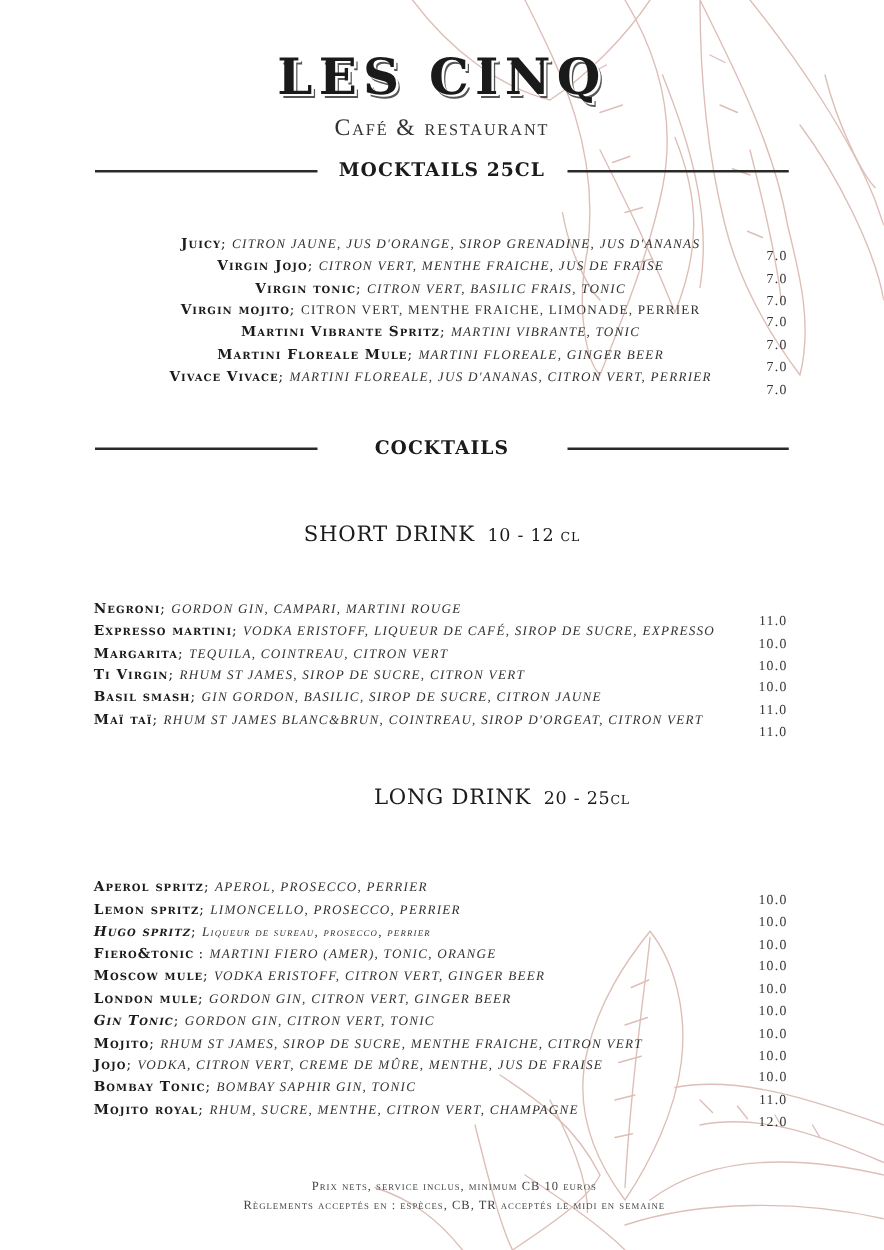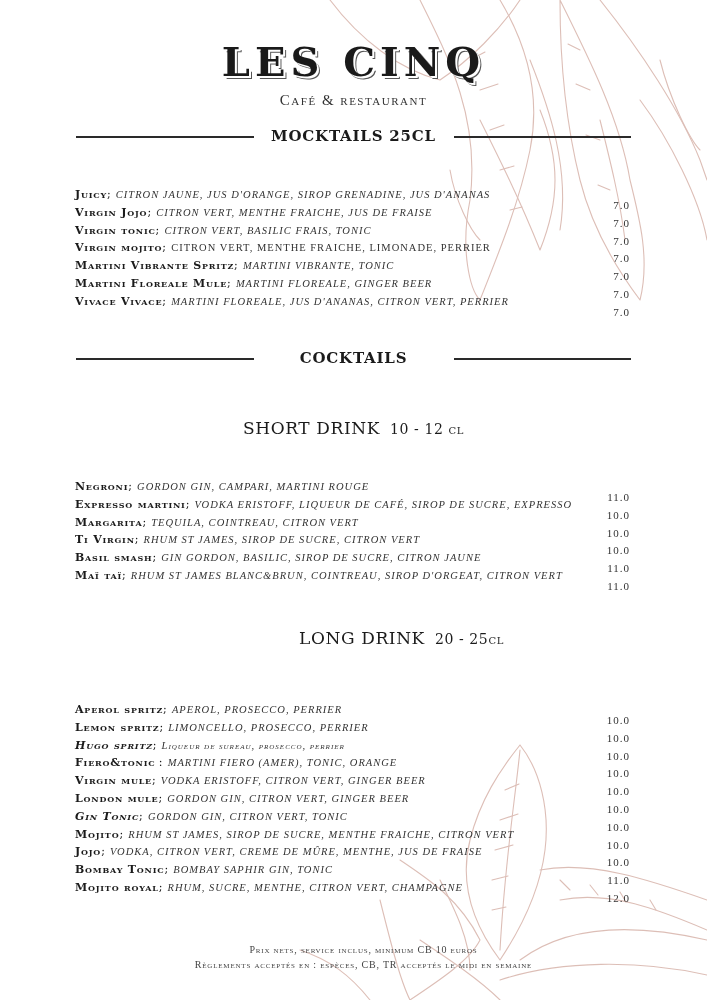--- a/index.html
+++ b/index.html
@@ -11,21 +11,21 @@
     .leaves { position: absolute; left: 0; top: 0; width: 707px; height: 1000px; z-index: 0; pointer-events: none; }
     .page { position: relative; z-index: 1; }
     .logo {
       position: absolute; left: 0; width: 707px; top: 38px; text-align: center;
       font-family: "DejaVu Serif", serif; font-weight: bold; font-size: 40px;
       letter-spacing: 5px; color: #1a1a1a;
       text-shadow: 2px 2px 0 #ffffff, 3px 3px 0 #555555;
     }
     .subtitle {
       position: absolute; left: 0; width: 707px; top: 92px; text-align: center;
-      font-family: "Liberation Serif", serif; font-size: 15px; letter-spacing: 1.5px;
+      font-family: "Liberation Serif", serif; font-size: 19px; letter-spacing: 1.5px;
       font-variant: small-caps; color: #333;
     }
     .section-head { position: absolute; left: 76px; width: 555px; height: 24px; }
     .section-head .line { position: absolute; top: 11px; height: 2px; background: #2a2a2a; }
     .section-head .title {
       position: absolute; left: 0; width: 555px; top: 2px; text-align: center;
       font-family: "DejaVu Serif", serif; font-weight: bold; font-size: 15px; letter-spacing: 0.8px;
     }
     .sub-head {
       position: absolute; left: 0; width: 707px; text-align: center;
@@ -93,21 +93,21 @@
 
   <div class="logo">LES CINQ</div>
   <div class="subtitle">Café &amp; restaurant</div>
 
   <div class="section-head" style="top:125px;">
     <div class="line" style="left:0;width:178px;"></div>
     <div class="title">MOCKTAILS 25CL</div>
     <div class="line" style="left:378px;width:177px;"></div>
   </div>
 
-  <div class="menu-list" style="top:183px;">
+  <div class="menu-list" style="top:183px;text-align:center;">
     <div class="item"><span class="name">Juicy</span><span class="sep">;</span> <span class="desc">citron jaune, jus d'orange, sirop grenadine, jus d'ananas</span><span class="price">7.0</span></div>
     <div class="item"><span class="name">Virgin Jojo</span><span class="sep">;</span> <span class="desc">citron vert, menthe fraiche, jus de fraise</span><span class="price">7.0</span></div>
     <div class="item"><span class="name">Virgin tonic</span><span class="sep">;</span> <span class="desc">citron vert, basilic frais, tonic</span><span class="price">7.0</span></div>
     <div class="item"><span class="name">Virgin mojito</span><span class="sep">;</span> <span class="desc" style="font-style:normal;">citron vert, menthe fraiche, limonade, perrier</span><span class="price">7.0</span></div>
     <div class="item"><span class="name">Martini Vibrante Spritz</span><span class="sep">;</span> <span class="desc">martini vibrante, tonic</span><span class="price">7.0</span></div>
     <div class="item"><span class="name">Martini Floreale Mule</span><span class="sep">;</span> <span class="desc">martini floreale, ginger beer</span><span class="price">7.0</span></div>
     <div class="item"><span class="name">Vivace Vivace</span><span class="sep">;</span> <span class="desc">martini floreale, jus d'ananas, citron vert, perrier</span><span class="price">7.0</span></div>
   </div>
 
   <div class="section-head" style="top:347px;">
@@ -127,21 +127,21 @@
     <div class="item"><span class="name">Maï taï</span><span class="sep">;</span> <span class="desc">rhum st james  blanc&amp;brun, cointreau, sirop d'orgeat, citron vert</span><span class="price">11.0</span></div>
   </div>
 
   <div class="sub-head" style="top:628px;margin-left:48px;"><span>LONG DRINK</span><span class="size">20 - 25cl</span></div>
 
   <div class="menu-list" style="top:698px;">
     <div class="item"><span class="name">Aperol spritz</span><span class="sep">;</span> <span class="desc">aperol, prosecco, perrier</span><span class="price">10.0</span></div>
     <div class="item"><span class="name">Lemon spritz</span><span class="sep">;</span> <span class="desc">limoncello, prosecco, perrier</span><span class="price">10.0</span></div>
     <div class="item"><span class="name" style="font-style:italic;">Hugo spritz</span><span class="sep">;</span> <span class="desc" style="text-transform:none;font-variant:small-caps;">Liqueur de sureau, prosecco, perrier</span><span class="price">10.0</span></div>
     <div class="item"><span class="name">Fiero&amp;tonic</span><span class="sep"> :</span> <span class="desc">martini fiero (amer), tonic, orange</span><span class="price">10.0</span></div>
-    <div class="item"><span class="name">Virgin mule</span><span class="sep">;</span> <span class="desc">vodka eristoff, citron vert, ginger beer</span><span class="price">10.0</span></div>
+    <div class="item"><span class="name">Moscow mule</span><span class="sep">;</span> <span class="desc">vodka eristoff, citron vert, ginger beer</span><span class="price">10.0</span></div>
     <div class="item"><span class="name">London mule</span><span class="sep">;</span> <span class="desc">gordon gin, citron vert, ginger beer</span><span class="price">10.0</span></div>
     <div class="item"><span class="name" style="font-style:italic;">Gin Tonic</span><span class="sep">;</span> <span class="desc">gordon gin, citron vert, tonic</span><span class="price">10.0</span></div>
     <div class="item"><span class="name">Mojito</span><span class="sep">;</span> <span class="desc">rhum st james, sirop de sucre, menthe fraiche, citron vert</span><span class="price">10.0</span></div>
     <div class="item"><span class="name">Jojo</span><span class="sep">;</span> <span class="desc">vodka, citron vert, creme de mûre, menthe, jus de fraise</span><span class="price">10.0</span></div>
     <div class="item"><span class="name">Bombay Tonic</span><span class="sep">;</span> <span class="desc">bombay saphir gin, tonic</span><span class="price">11.0</span></div>
     <div class="item"><span class="name">Mojito royal</span><span class="sep">;</span> <span class="desc">rhum, sucre, menthe, citron vert, champagne</span><span class="price">12.0</span></div>
   </div>
 
   <div class="footer">
     <div>Prix nets, service inclus, minimum CB 10 euros</div>

